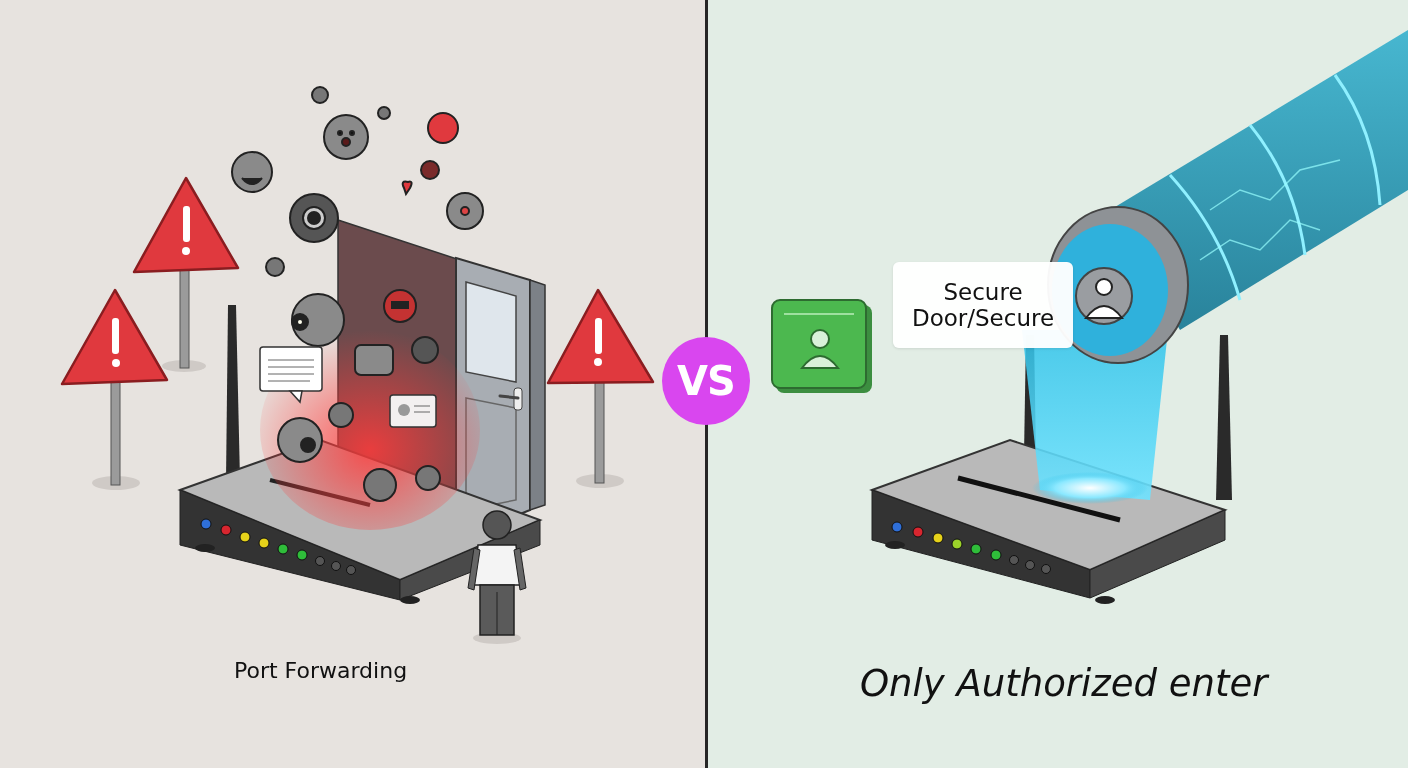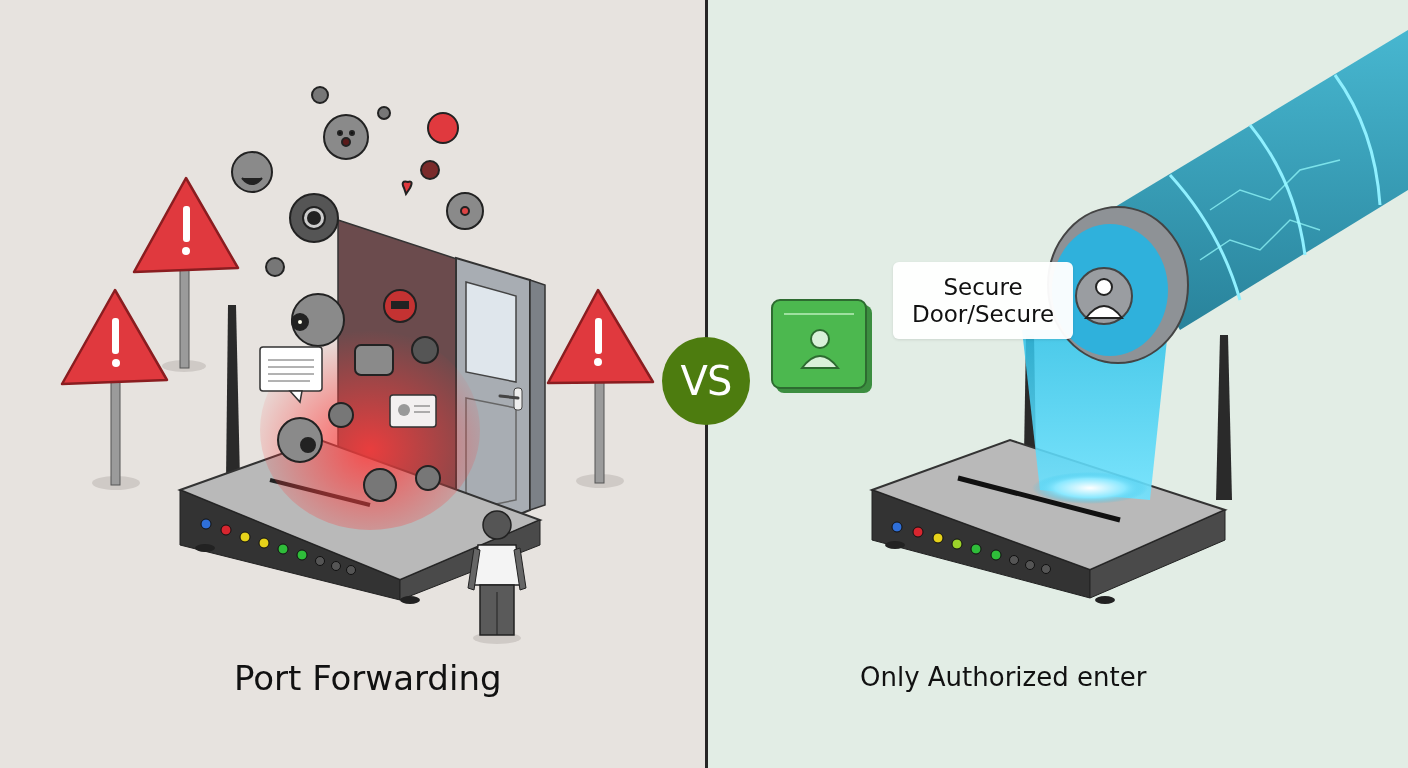--- a/index.html
+++ b/index.html
@@ -1,26 +1,26 @@
 <!DOCTYPE html>
 <html><head>
 <meta charset="utf-8">
 <style>
   html, body { margin: 0; padding: 0; }
   body { width: 1408px; height: 768px; overflow: hidden; position: relative; font-family: "DejaVu Sans", "Liberation Sans", sans-serif; }
   .panel { position: absolute; top: 0; height: 768px; }
   .panel-left { left: 0; width: 707px; background: #e7e3df; }
   .panel-right { left: 707px; width: 701px; background: #e2ede5; }
   .divider { position: absolute; left: 705px; top: 0; width: 3px; height: 768px; background: #262626; }
-  .vs-badge { position: absolute; left: 662px; top: 337px; width: 88px; height: 88px; border-radius: 50%; background: #4d7c0f; display: flex; align-items: center; justify-content: center; color: #fff; font-size: 40px; font-weight: normal; letter-spacing: -1px; }
-  .caption { position: absolute; font-size: 34px; color: #111; white-space: nowrap; }
+  .vs-badge { position: absolute; left: 662px; top: 337px; width: 88px; height: 88px; border-radius: 50%; background: #d946ef; display: flex; align-items: center; justify-content: center; color: #fff; font-size: 40px; font-weight: bold; letter-spacing: -1px; }
+  .caption { position: absolute; font-size: 22px; color: #111; white-space: nowrap; }
   .caption-left { left: 234px; top: 658px; }
-  .caption-right { left: 860px; top: 662px; font-size: 26px; }
+  .caption-right { left: 860px; top: 662px; font-size: 37px; font-style: italic; }
   .scene { position: absolute; left: 0; top: 0; }
-  .bubble { position: absolute; left: 893px; top: 262px; width: 180px; height: 77px; background: rgba(255,255,255,0.96); border-radius: 6px; display: flex; flex-direction: column; align-items: center; justify-content: center; font-size: 23px; color: #111; line-height: 1.15; box-shadow: 0 1px 3px rgba(0,0,0,0.1); }
+  .bubble { position: absolute; left: 893px; top: 262px; width: 180px; height: 86px; background: rgba(255,255,255,0.96); border-radius: 6px; display: flex; flex-direction: column; align-items: center; justify-content: center; font-size: 23px; color: #111; line-height: 1.15; box-shadow: 0 1px 3px rgba(0,0,0,0.1); }
 </style>
 </head>
 <body>
 
 <div class="panel panel-left"></div>
 <div class="panel panel-right"></div>
 
 <svg class="scene" width="1408" height="768" viewBox="0 0 1408 768">
   <defs>
     <radialGradient id="redGlow" cx="50%" cy="60%" r="60%">

